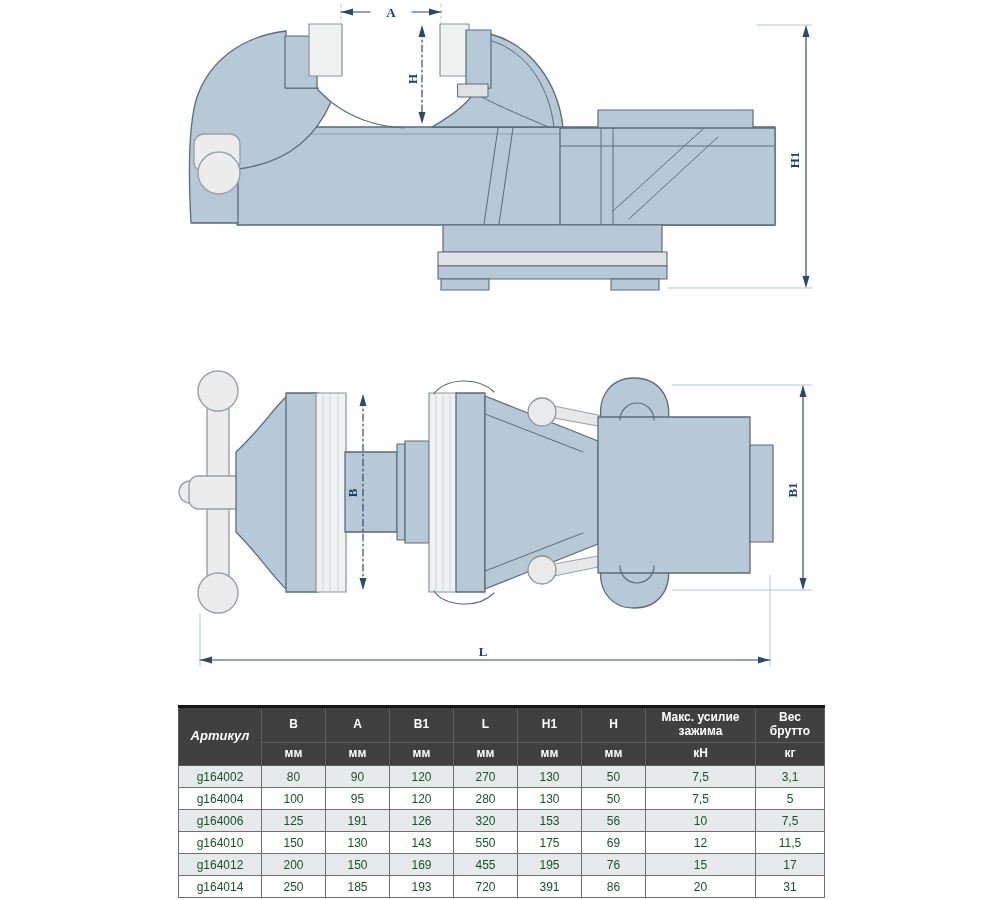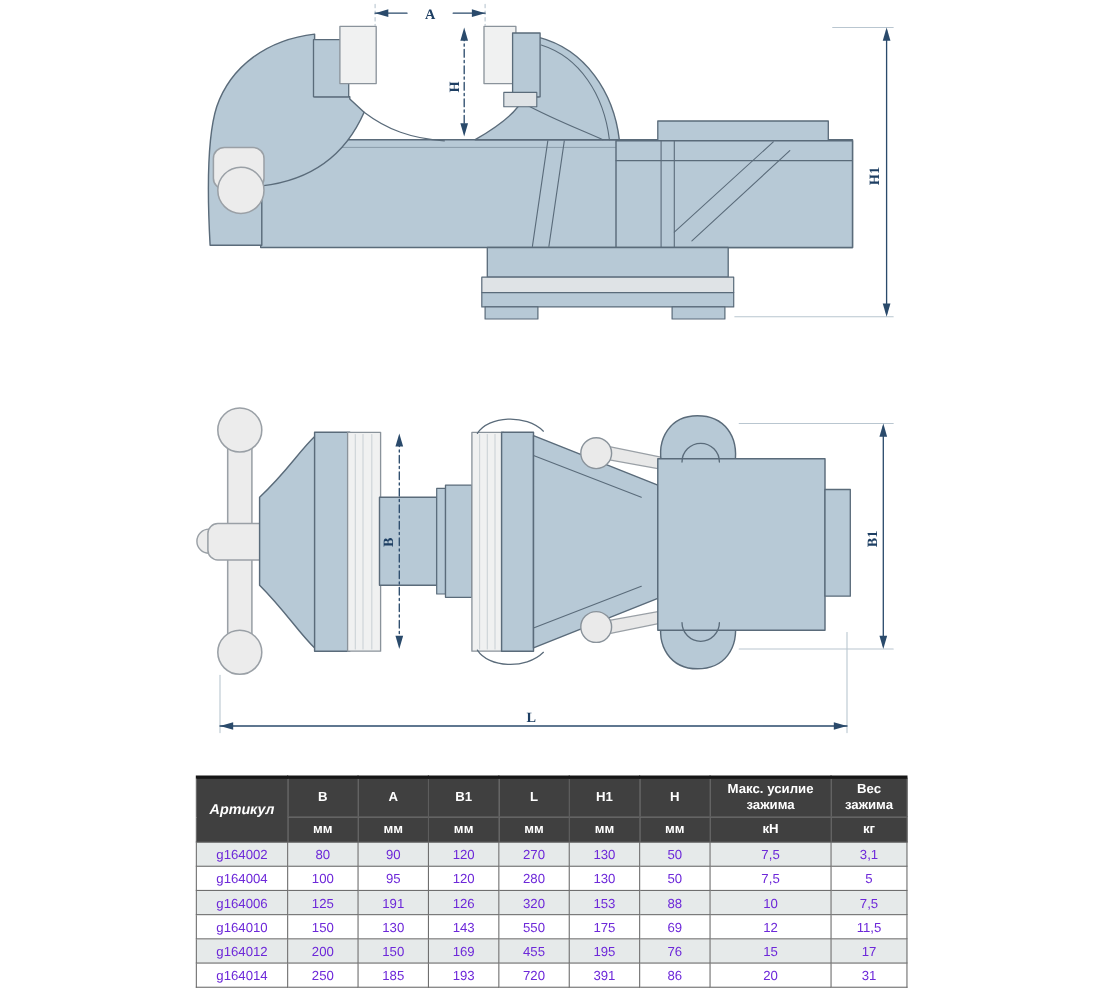--- a/index.html
+++ b/index.html
@@ -6,21 +6,21 @@
   .canvas{position:relative;width:1000px;height:900px;background:#ffffff;overflow:hidden;
           font-family:"Liberation Sans",sans-serif;}
   svg{display:block;}
   .dim-text{font-family:"Liberation Serif",serif;font-weight:bold;font-size:13px;fill:#1e3f63;}
   
   .spec-table{position:absolute;left:178px;top:705px;border-collapse:collapse;table-layout:fixed;
               border:1px solid #2e2e2e;border-top:3px solid #161616;}
   .spec-table th{background:#404040;color:#ffffff;font-weight:bold;font-size:12px;
                  border:1px solid #5d5d5d;padding:1px 2px;line-height:1.15;}
   .spec-table th.article{font-style:italic;font-size:13px;}
-  .spec-table td{font-size:12px;color:#6d28d9;text-align:center;border:1px solid #6f6f6f;
+  .spec-table td{font-size:12px;color:#14532d;text-align:center;border:1px solid #6f6f6f;
                  height:21px;padding:0 2px;background:#ffffff;}
   .spec-table tbody tr:nth-child(odd) td{background:#e6eaea;}
   .spec-table .hrow1 th{height:32px;}
   .spec-table .hrow2 th{height:20px;}
 </style>
 </head>
 <body>
 
 <div class="canvas">
 
@@ -195,21 +195,21 @@
     <thead>
       <tr class="hrow1">
         <th rowspan="2" class="article">Артикул</th>
         <th>B</th>
         <th>A</th>
         <th>B1</th>
         <th>L</th>
         <th>H1</th>
         <th>H</th>
         <th>Макс. усилие зажима</th>
-        <th>Вес зажима</th>
+        <th>Вес брутто</th>
       </tr>
       <tr class="hrow2">
         <th>мм</th>
         <th>мм</th>
         <th>мм</th>
         <th>мм</th>
         <th>мм</th>
         <th>мм</th>
         <th>кН</th>
         <th>кг</th>
@@ -238,21 +238,21 @@
           <td>7,5</td>
           <td>5</td>
         </tr>
         <tr>
           <td>g164006</td>
           <td>125</td>
           <td>191</td>
           <td>126</td>
           <td>320</td>
           <td>153</td>
-          <td>88</td>
+          <td>56</td>
           <td>10</td>
           <td>7,5</td>
         </tr>
         <tr>
           <td>g164010</td>
           <td>150</td>
           <td>130</td>
           <td>143</td>
           <td>550</td>
           <td>175</td>

